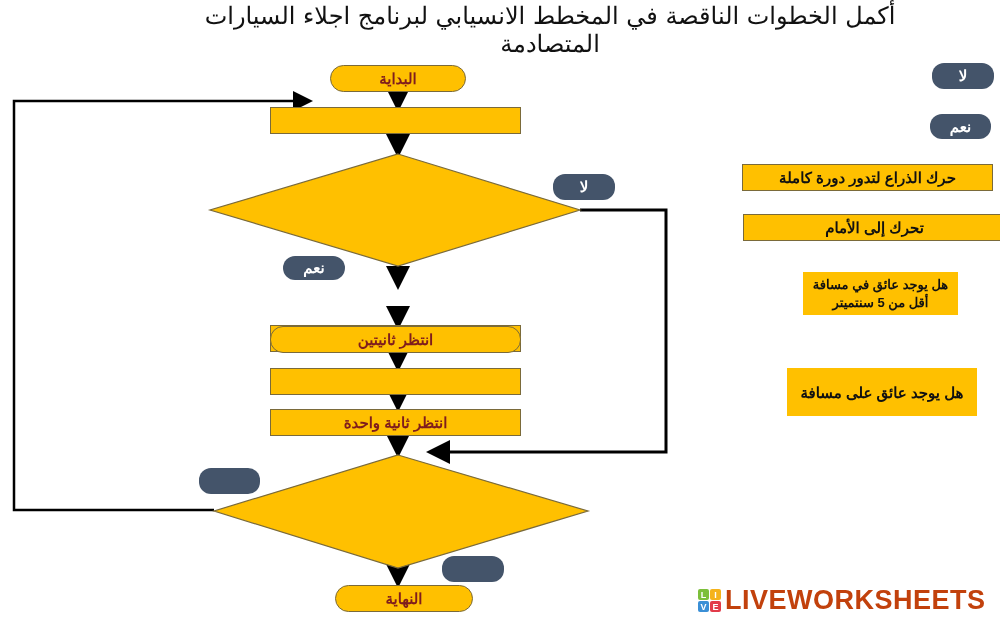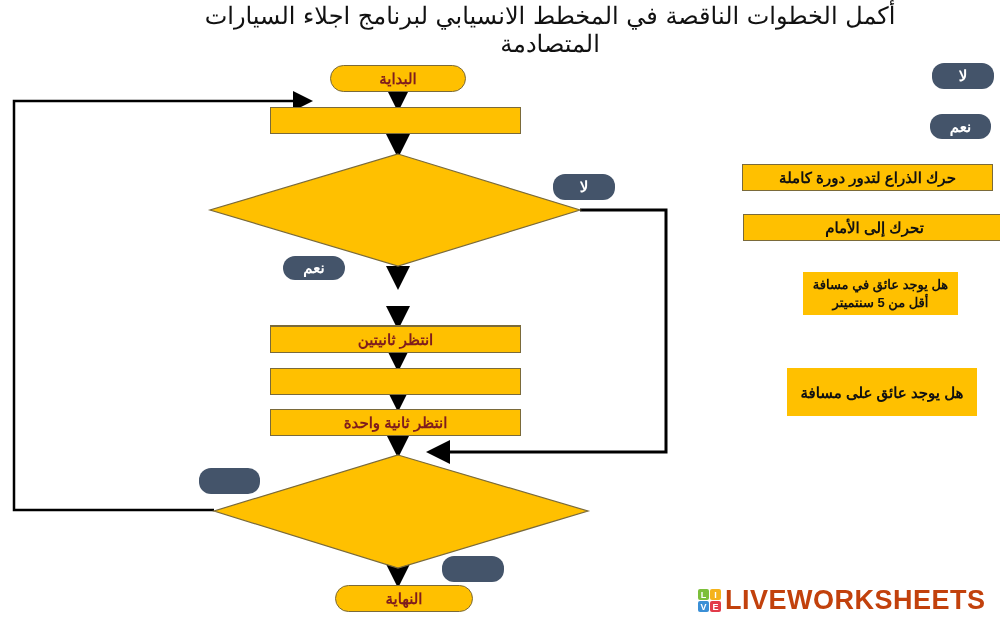--- a/index.html
+++ b/index.html
@@ -61,21 +61,21 @@
 </div>
 
 <div class="box" style="left:270px;top:107px;width:251px;height:27px;"></div>
 
 <div class="tag" style="left:553px;top:174px;width:62px;height:26px;">لا</div>
 <div class="tag" style="left:283px;top:256px;width:62px;height:24px;">نعم</div>
 
 <div class="box" style="left:270px;top:285px;width:251px;height:27px;margin-top:40px;">
   <span>توقف</span>
 </div>
-<div class="box" style="left:270px;top:326px;width:251px;height:27px;">
+<div class="box" style="left:270px;top:326px;width:251px;height:27px;border-radius:13px;">
   <span>انتظر ثانيتين</span>
 </div>
 <div class="box" style="left:270px;top:368px;width:251px;height:27px;"></div>
 <div class="box" style="left:270px;top:409px;width:251px;height:27px;">
   <span>انتظر ثانية واحدة</span>
 </div>
 
 <div class="tag" style="left:199px;top:468px;width:61px;height:26px;"></div>
 <div class="tag" style="left:442px;top:556px;width:62px;height:26px;"></div>
 

